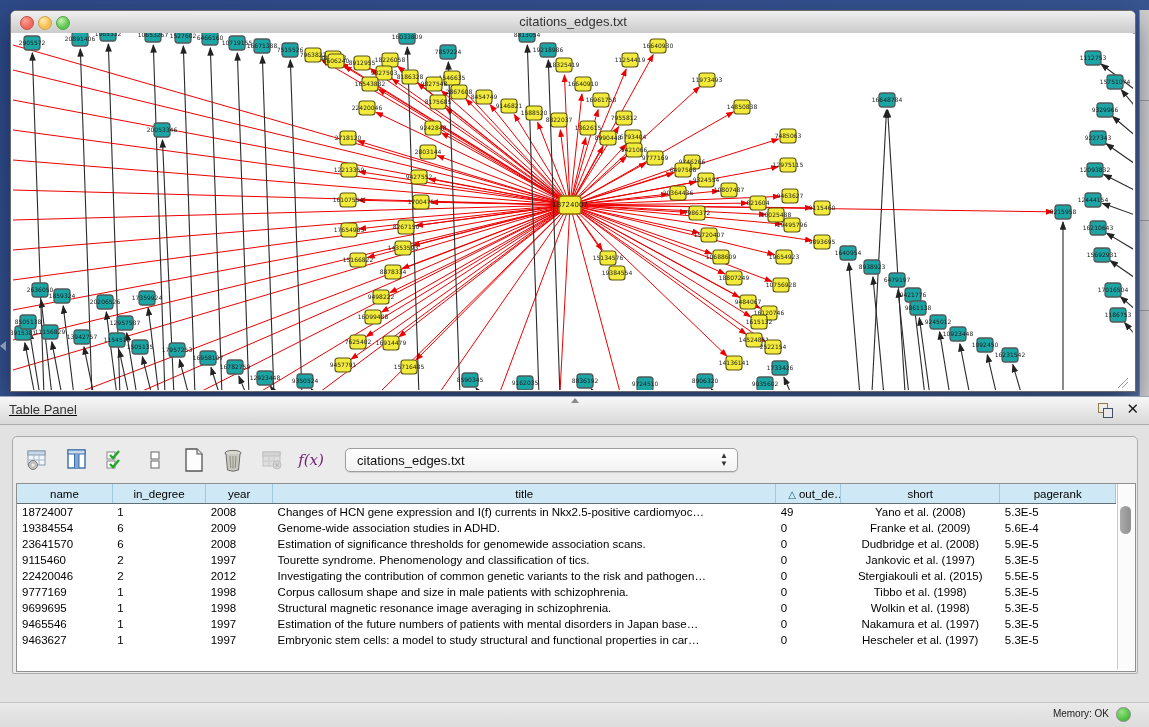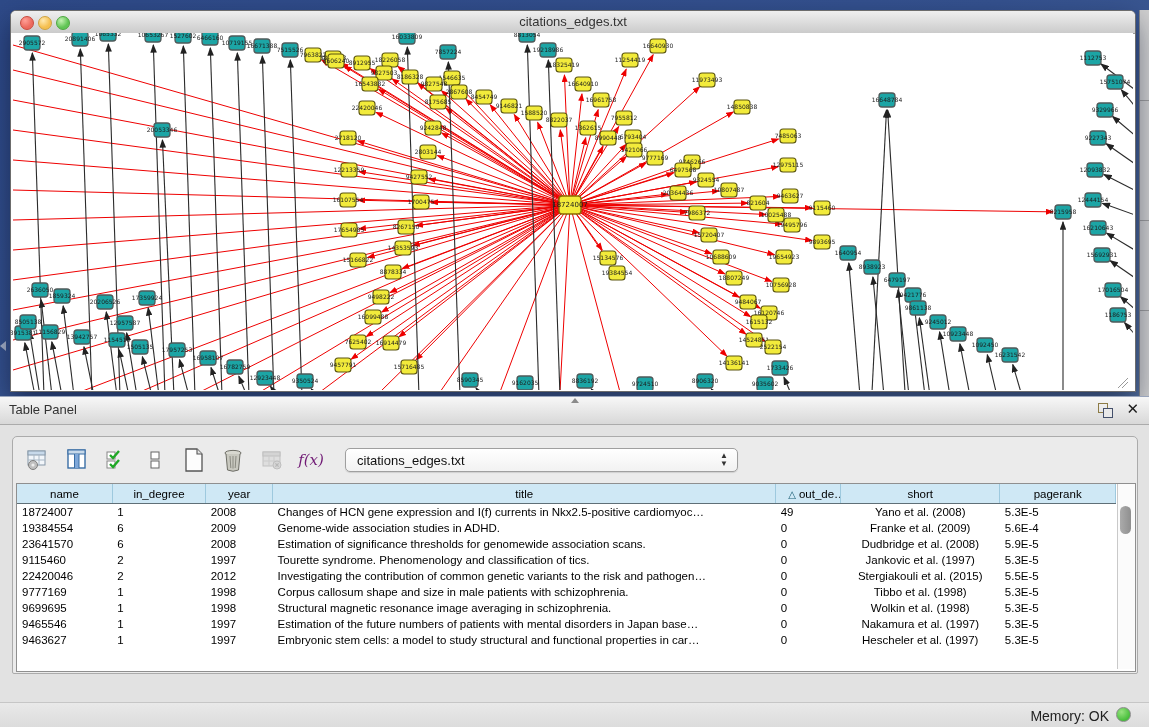--- a/index.html
+++ b/index.html
@@ -37,21 +37,21 @@
   .ynode{fill:#F2EB3B;stroke:#5b5510;stroke-width:1.1;}
   .tnode{fill:#1CA5A5;stroke:#4f5a5a;stroke-width:1.3;}
   .hub{stroke:#8a6a00;stroke-width:1.4;}
   .nlabel{font-family:"DejaVu Sans",sans-serif;font-size:6px;fill:#1d1d1d;text-anchor:middle;}
   .hublabel{font-size:7px;}
   .resize-grip line{stroke:#9a9a9a;stroke-width:1;}
 
   
   .table-panel{position:absolute;left:0;top:396px;width:1149px;height:331px;background:#E2E2E2;}
   .tp-header{height:27px;background:linear-gradient(#F7F7F7,#D8D8D8);
-             border-top:1px solid #98A4BC;border-bottom:1px solid #ABABAB;position:relative;}
+             border-top:1px solid #98A4BC;border-bottom:1px solid #ABABAB;position:relative;text-decoration:underline;}
   .tp-title{font-size:13px;color:#333;line-height:26px;padding-left:9px;}
   .tp-grip{position:absolute;left:50%;top:1px;width:0;height:0;margin-left:-4px;
            border-left:4px solid transparent;border-right:4px solid transparent;
            border-bottom:5px solid #8b8b8b;}
   .float-btn{position:absolute;right:36px;top:6px;width:15px;height:15px;cursor:pointer;}
   .float-btn .sq1{position:absolute;left:0;top:0;width:8px;height:8px;border:1.5px solid #8D7B45;}
   .float-btn .sq2{position:absolute;right:0;bottom:0;width:8px;height:8px;border:1.5px solid #44506B;background:#e9e9e9;}
   .close-btn{position:absolute;right:10px;top:3px;font-size:15px;font-weight:bold;color:#1a1a1a;cursor:pointer;}
 
   .tp-container{position:absolute;left:12px;top:40px;width:1124px;height:236px;
@@ -78,21 +78,21 @@
 
   .tabs{position:absolute;left:0;top:278px;width:100%;display:flex;justify-content:center;}
   .tabseg{height:21px;line-height:21px;font-size:12.5px;padding:0 16px;border:1px solid #979797;cursor:pointer;
           background:linear-gradient(#FFFFFF,#EFEFEF);color:#111;border-left-width:0;}
   .tabseg.first{border-radius:5px 0 0 5px;border-left-width:1px;}
   .tabseg.last{border-radius:0 5px 5px 0;}
   .tabseg.active{background:linear-gradient(#8A8A8A,#6B6B6B);color:#EFEFEF;border-color:#5f5f5f;}
 
   .statusbar{position:absolute;left:0;bottom:0;width:100%;height:24px;background:linear-gradient(#E9E9E9,#DCDCDC);
              border-top:1px solid #C6C6C6;}
-  .mem-label{position:absolute;right:40px;top:5px;font-size:14px;color:#222;}
+  .mem-label{position:absolute;right:40px;top:5px;font-size:10px;color:#222;}
   .mem-dot{position:absolute;right:18px;top:4px;width:13px;height:13px;border-radius:50%;
            background:radial-gradient(circle at 35% 30%,#96E27E,#47BE3B 70%);border:1px solid #8a8a8a;cursor:pointer;}
 </style>
 </head>
 <body>
 
 <div class="desktop">
   <div class="side-strip">
     <div class="seg" style="top:90px"></div>
       <div class="seg" style="top:210px"></div>

